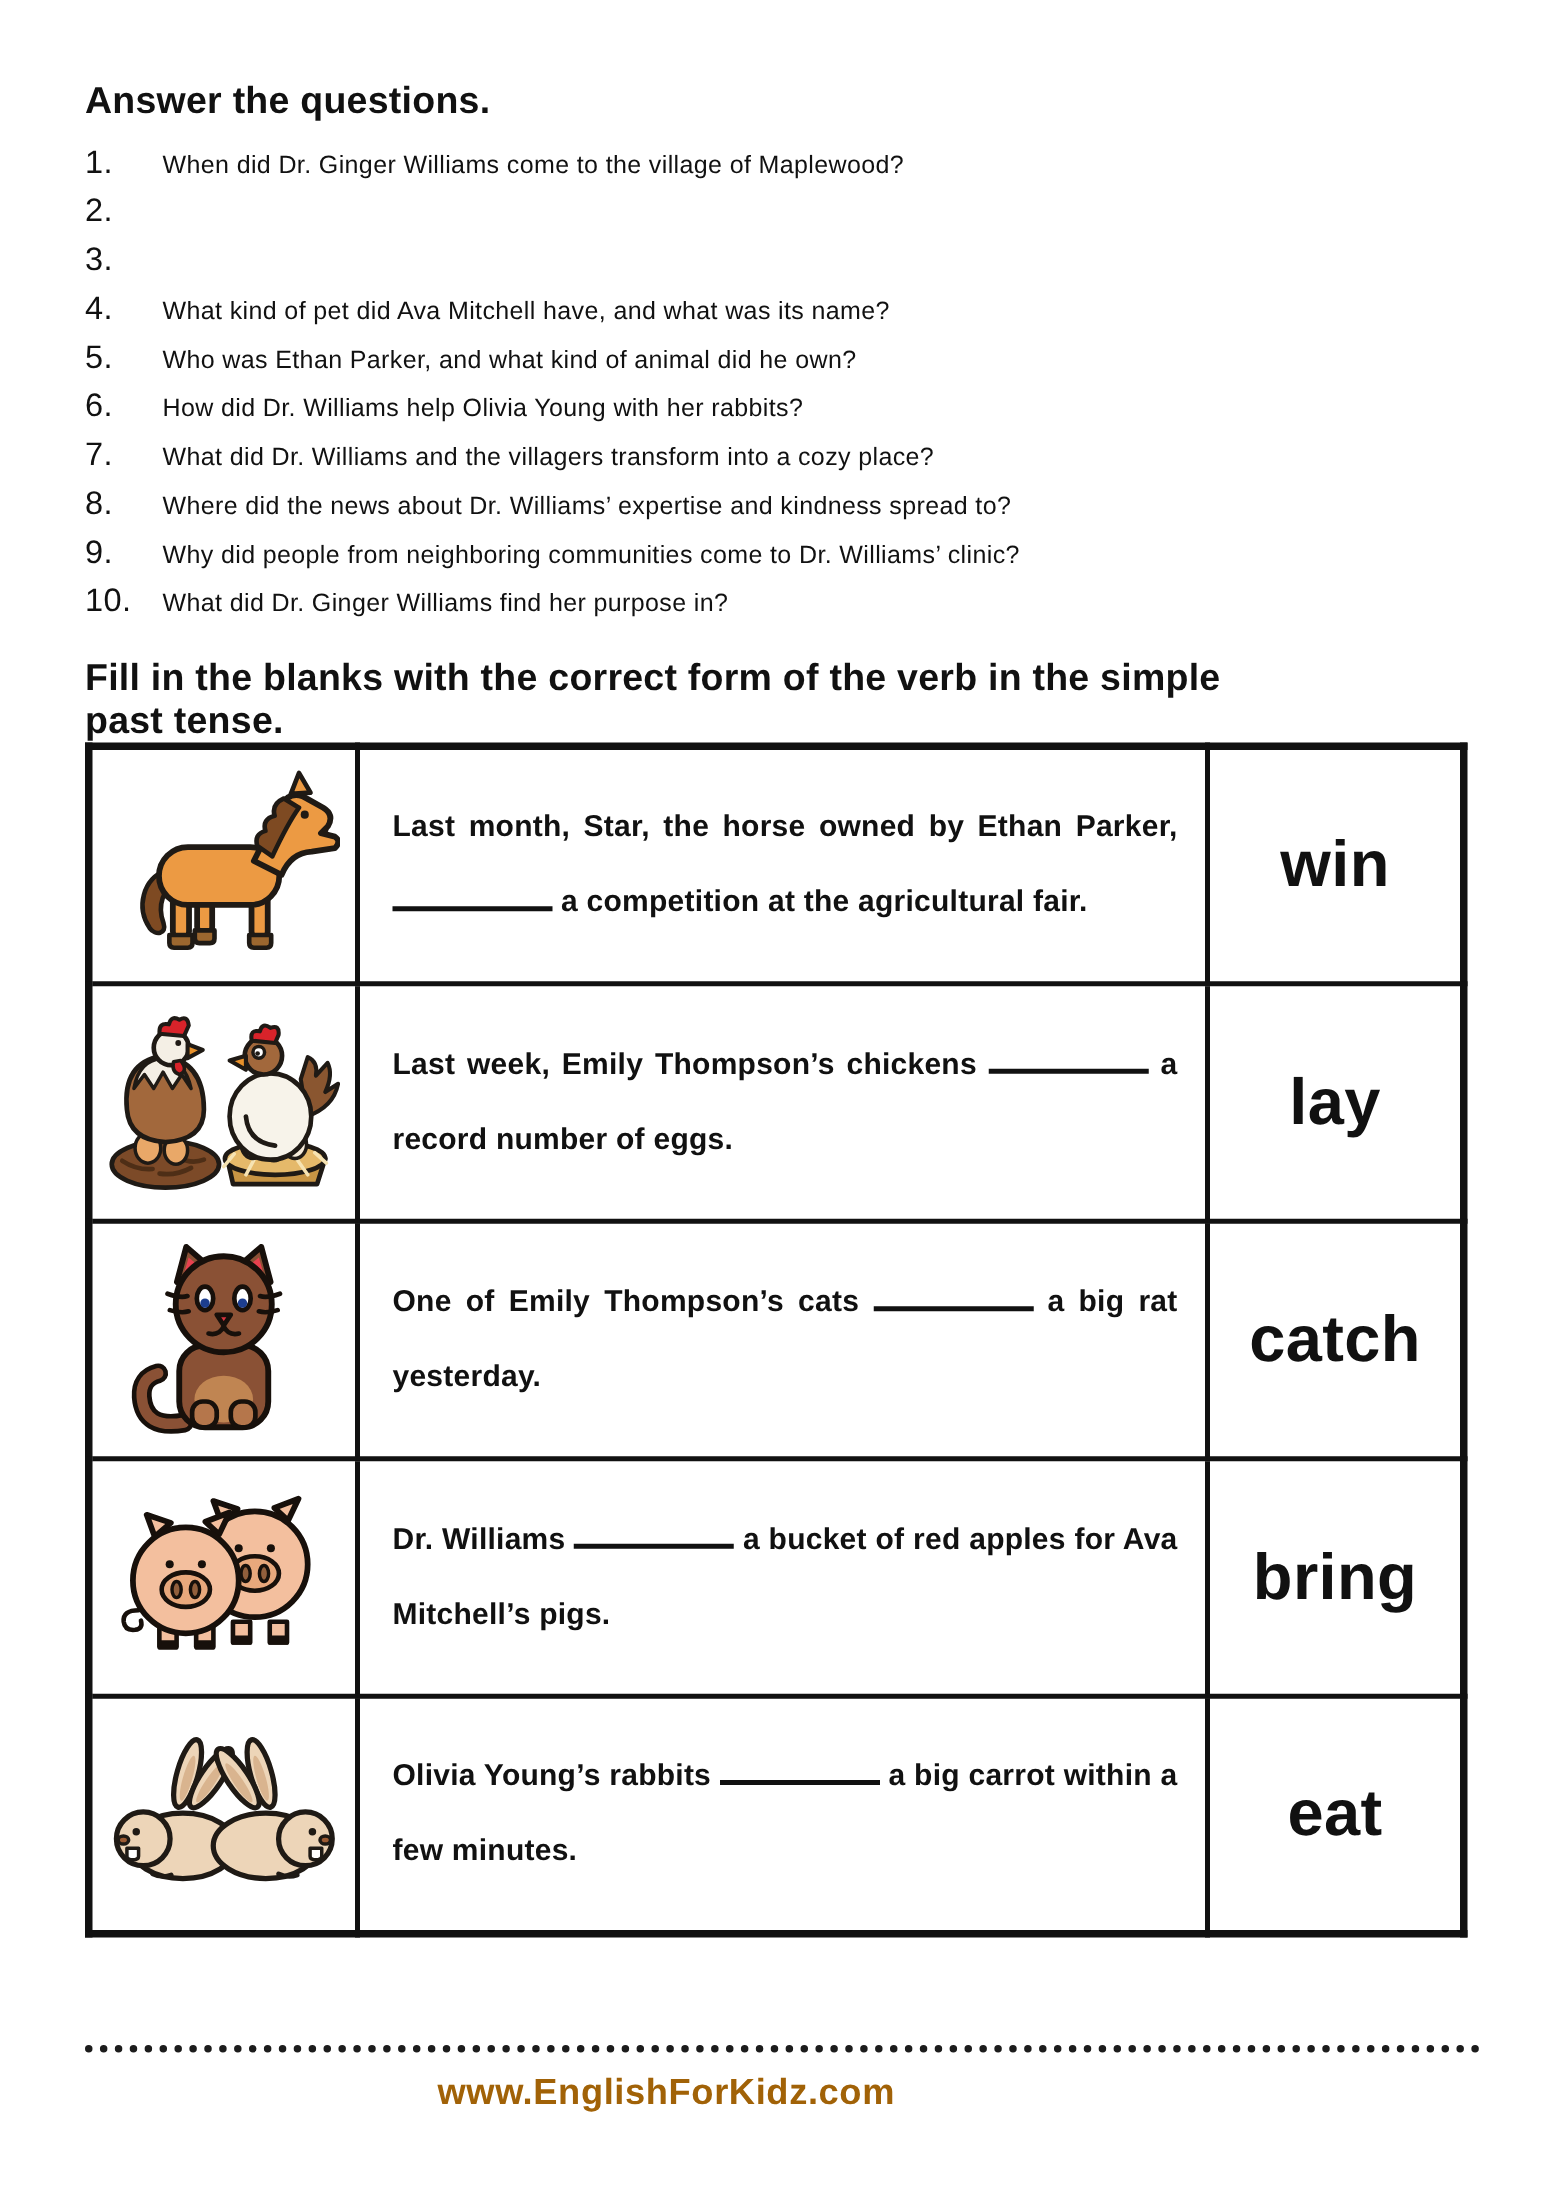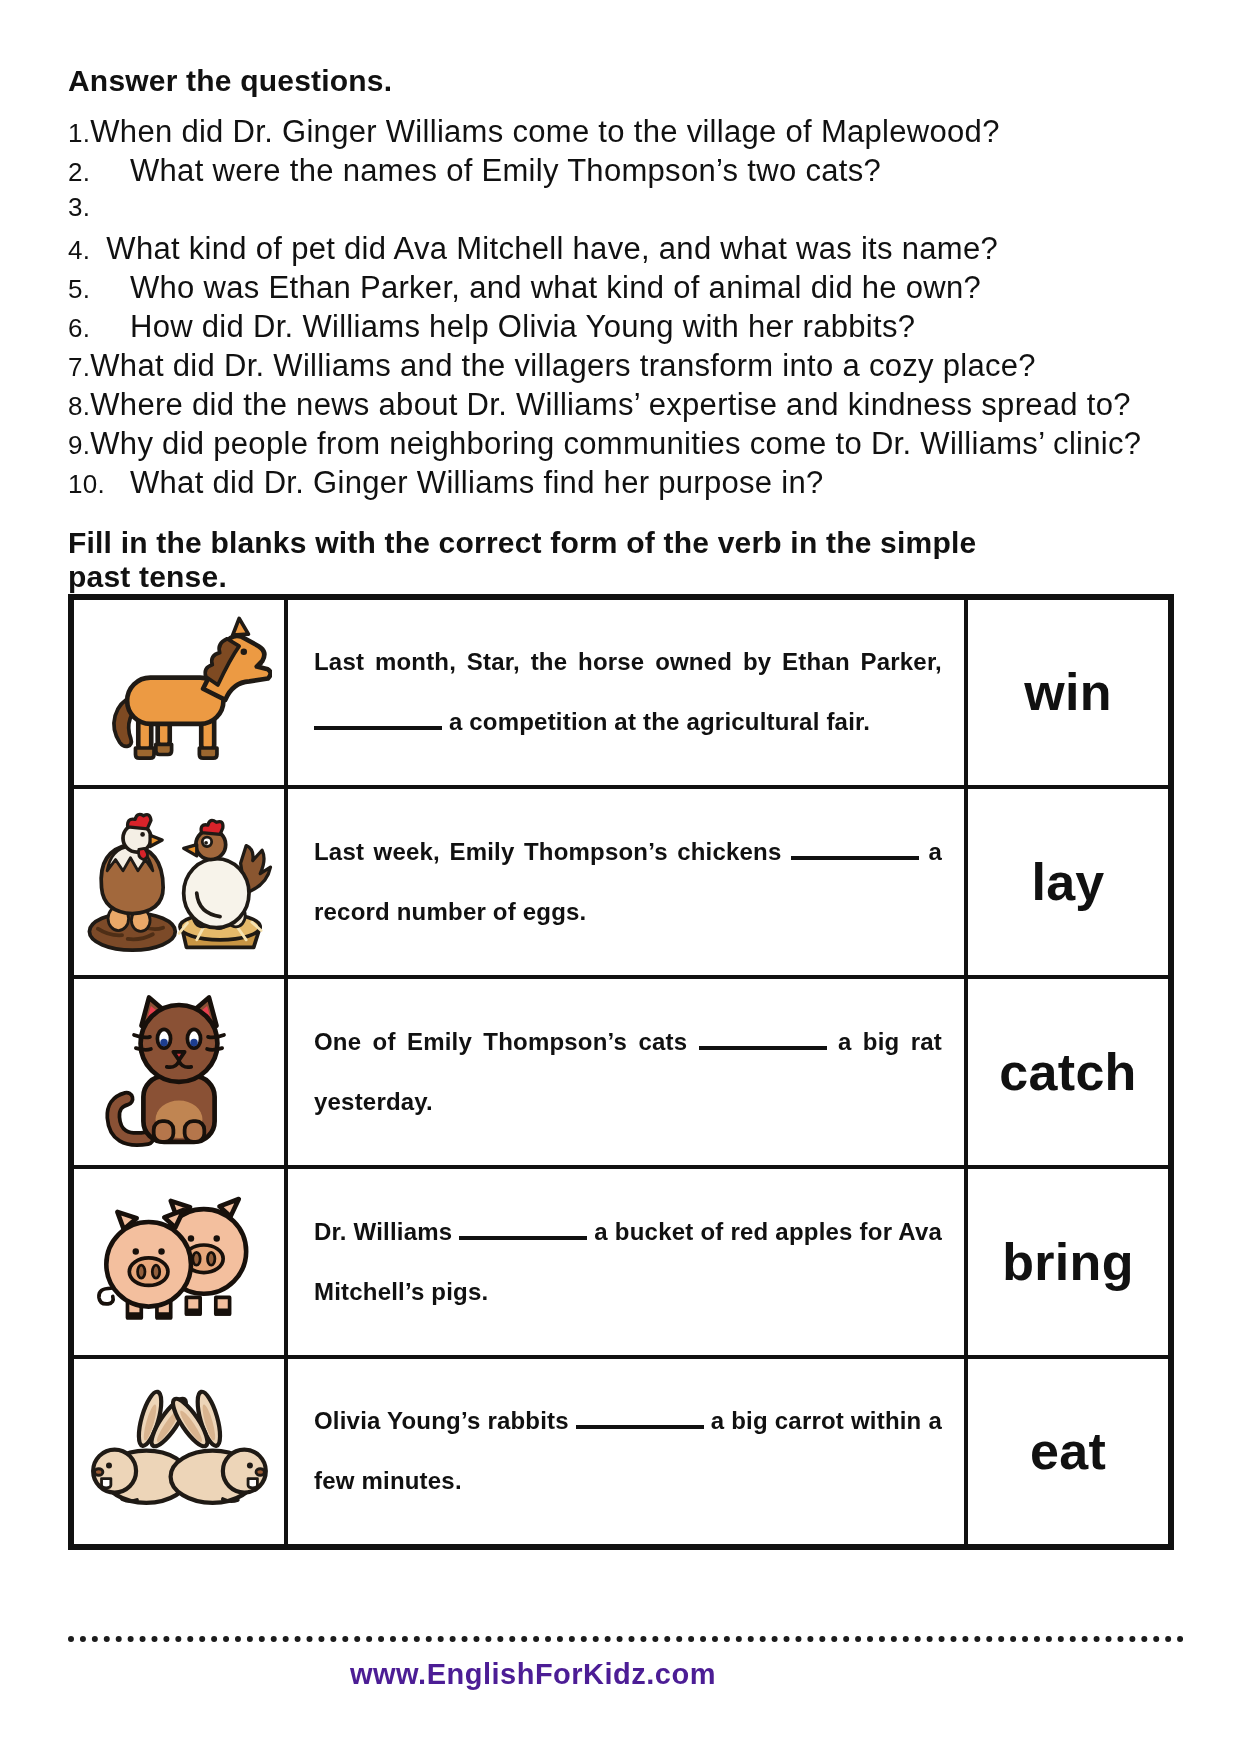--- a/index.html
+++ b/index.html
@@ -14,21 +14,21 @@
   .page { padding:64px 68px 0 68px; width:1066px; }
 
   .h1 {
     font-size:30px; font-weight:700; letter-spacing:.2px;
     margin-bottom:16px;
   }
 
   .questions { margin-bottom:22px; }
   .q-row { display:flex; align-items:baseline; height:39px; }
   .q-num { width:62px; font-size:26px; letter-spacing:.3px; }
-  .q-text { font-size:31px; letter-spacing:.3px; white-space:nowrap; }
+  .q-text { font-size:20px; letter-spacing:.3px; white-space:nowrap; }
 
   .h2 {
     font-size:30px; font-weight:700; letter-spacing:.2px;
     line-height:1.13; max-width:1095px; 
   }
 
   table.fill-table {
     border-collapse:collapse;
     width:1100px;
     table-layout:fixed;
@@ -49,39 +49,38 @@
     border-bottom:4px solid #111;
   }
   .verb { font-size:52px; font-weight:700; letter-spacing:.3px; }
 
   .dotted-sep {
     margin:86px auto 0 auto; width:1116px;
     border-top:6px dotted #1c1c1c;
   }
   .footer-url {
     margin-top:16px; text-align:center;
-    font-size:29px; font-weight:700; color:#4c1d95; letter-spacing:.5px;
+    font-size:29px; font-weight:700; color:#a16207; letter-spacing:.5px;
   }
   svg { display:block; margin:0 auto; }
 </style>
 </head>
 <body>
 
 <div class="page">
 
   <div class="h1">Answer the questions.</div>
 
   <div class="questions">
     <div class="q-row">
       <span class="q-num">1.</span>
       <span class="q-text">When did Dr. Ginger Williams come to the village of Maplewood?</span>
     </div>
     <div class="q-row">
       <span class="q-num">2.</span>
-      <span class="q-text">What were the names of Emily Thompson’s two cats?</span>
     </div>
     <div class="q-row">
       <span class="q-num">3.</span>
     </div>
     <div class="q-row">
       <span class="q-num">4.</span>
       <span class="q-text">What kind of pet did Ava Mitchell have, and what was its name?</span>
     </div>
     <div class="q-row">
       <span class="q-num">5.</span>

